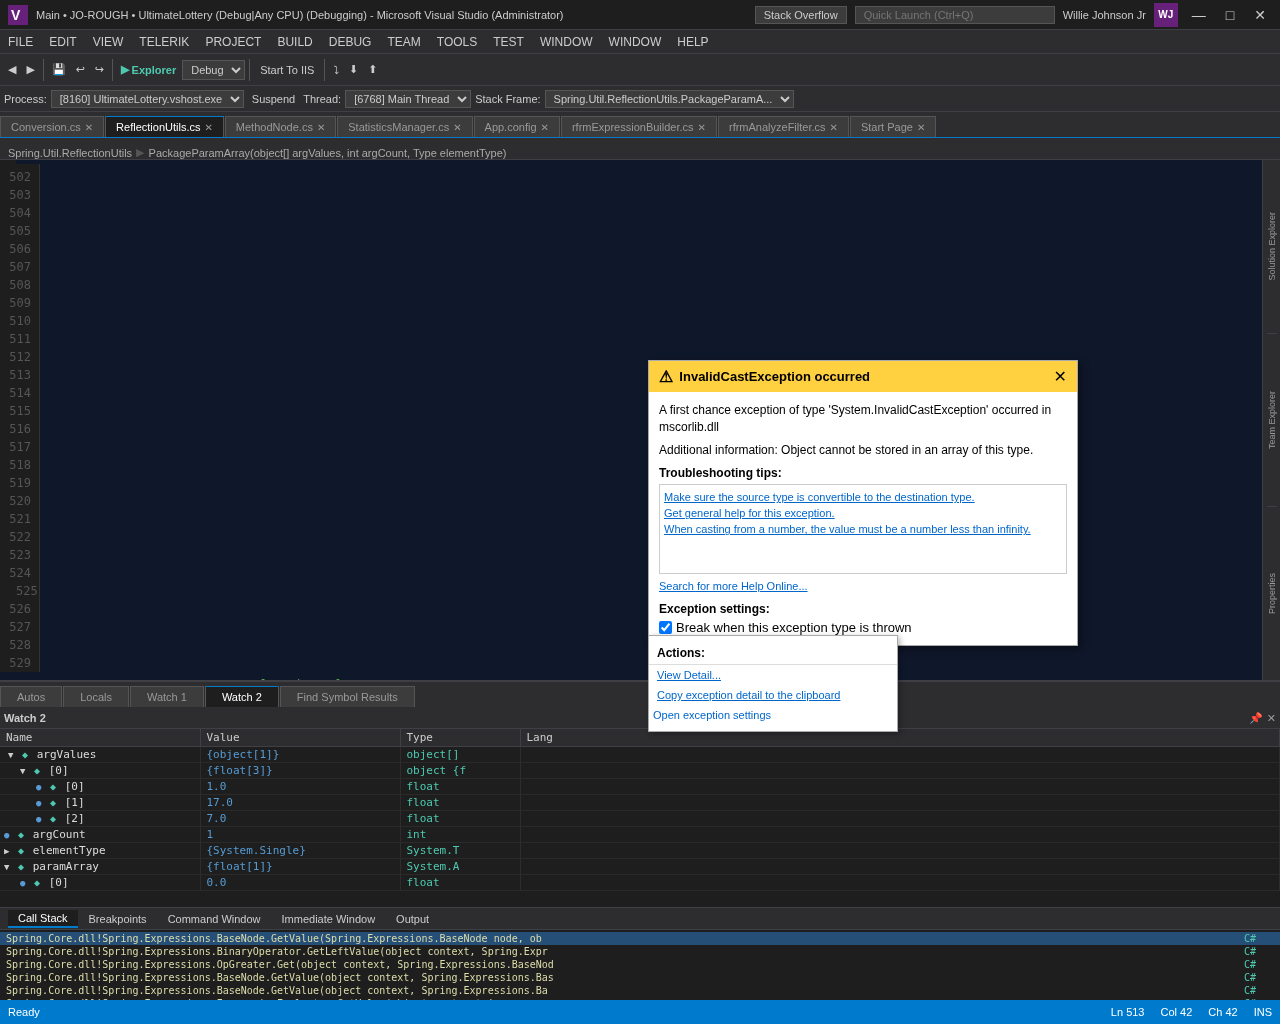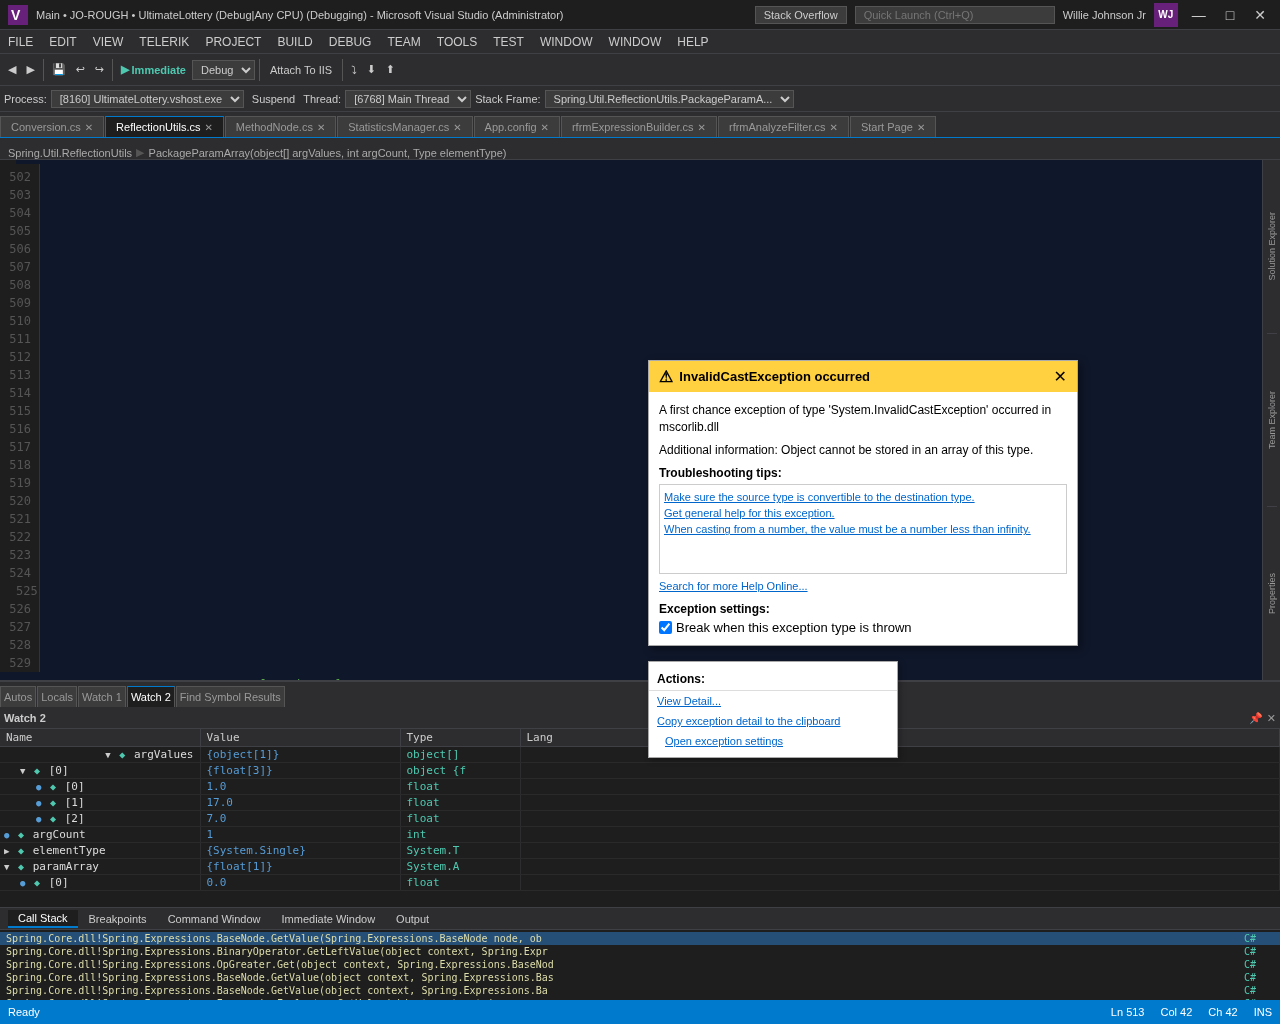--- a/index.html
+++ b/index.html
@@ -66,21 +66,21 @@
     #watch-panel { height: 200px; background: #1e1e1e; display: flex; flex-direction: column; }
     #watch-header { background: #2d2d30; height: 22px; display: flex; align-items: center; padding: 0 4px; border-bottom: 1px solid #3f3f46; justify-content: space-between; }
     .watch-ctrl { background: none; border: none; color: #999; font-size: 11px; cursor: pointer; }
     #watch-table { flex: 1; overflow: hidden; }
     table { width: 100%; border-collapse: collapse; font-size: 11px; font-family: 'Consolas', monospace; }
     th { background: #2d2d30; padding: 2px 6px; text-align: left; color: #ccc; border-bottom: 1px solid #3f3f46; border-right: 1px solid #3f3f46; font-weight: normal; }
     td { padding: 1px 6px; color: #dcdcdc; border-right: 1px solid #2d2d30; border-bottom: 1px solid #2a2a2a; }
 
     
     #bottom-tab-row { background: #2d2d30; height: 26px; display: flex; align-items: flex-end; border-top: 1px solid #3f3f46; }
-    .bottom-tab { padding: 4px 3px; font-size: 11px; background: #3c3c3c; border: 1px solid #555; border-bottom: none; cursor: pointer; color: #999; margin-right: 1px; }
+    .bottom-tab { padding: 4px 16px; font-size: 11px; background: #3c3c3c; border: 1px solid #555; border-bottom: none; cursor: pointer; color: #999; margin-right: 1px; }
     .bottom-tab.active { background: #1e1e1e; color: #fff; border-top: 1px solid #007acc; }
 
     
     #callstack-area { flex: 1; background: #1e1e1e; overflow: hidden; display: flex; flex-direction: column; }
     #callstack-header { background: #2d2d30; height: 22px; display: flex; align-items: center; padding: 0 8px; border-bottom: 1px solid #3f3f46; justify-content: space-between; }
     #callstack-tabs { display: flex; align-items: center; gap: 1px; }
     .cs-tab { padding: 2px 10px; font-size: 11px; cursor: pointer; color: #ccc; }
     .cs-tab.active { background: #1e1e1e; border-bottom: 2px solid #007acc; color: #fff; }
     #callstack-content { flex: 1; overflow: hidden; font-family: 'Consolas', monospace; font-size: 10px; color: #ccc; padding: 2px 0; }
     .cs-row { padding: 1px 6px; display: flex; gap: 8px; }
@@ -136,26 +136,26 @@
   </div>
 
 <div id="toolbar">
   <button class="tb-btn">◀</button>
   <button class="tb-btn">▶</button>
   <div class="tb-separator"></div>
   <button class="tb-btn">💾</button>
   <button class="tb-btn">↩</button>
   <button class="tb-btn">↪</button>
   <div class="tb-separator"></div>
-  <button class="tb-btn" style="color:#4ec9b0;font-weight:bold;">▶ <span>Immediate</span></button>
+  <button class="tb-btn" style="color:#4ec9b0;font-weight:bold;">▶ <span>Explorer</span></button>
   <select class="tb-dropdown">
     <option>Debug</option>
   </select>
   <div class="tb-separator"></div>
-  <button id="attach-to-iis" class="tb-btn">Attach To IIS</button>
+  <button id="attach-to-iis" class="tb-btn">Start To IIS</button>
   <div class="tb-separator"></div>
   <button class="tb-btn">⤵</button>
   <button class="tb-btn">⬇</button>
   <button class="tb-btn">⬆</button>
 </div>
 
 <div id="process-bar">
   <span>Process:</span>
   <select class="process-dropdown">
     <option>[8160] UltimateLottery.vshost.exe</option>
@@ -283,25 +283,25 @@
     </div>
     <a class="tip-link" style="display:block;margin-top:4px;">Search for more Help Online...</a>
     <div id="exception-settings" style="font-weight:bold;color:#000;margin-top:8px;">Exception settings:</div>
     <div id="break-checkbox-row">
       <input type="checkbox" checked="" style="">
       <label style="color:#000;font-size:13px;">Break when this exception type is thrown</label>
     </div>
   </div>
 </div>
 
-<div id="actions-panel" style="position: fixed; top: 661px; left: 648px; width: 250px;">
+<div id="actions-panel" style="position: fixed; top: 635px; left: 648px; width: 250px;">
   <div id="actions-title" style="color:#000;padding:4px 8px;font-weight:bold;border-bottom:1px solid #ddd;">Actions:</div>
   <a class="action-link" style="color:#0066cc;padding:4px 8px;display:block;font-size:11px;text-decoration:underline;cursor:pointer;">View Detail...</a>
   <a class="action-link" style="color:#0066cc;padding:4px 8px;display:block;font-size:11px;text-decoration:underline;cursor:pointer;">Copy exception detail to the clipboard</a>
-  <a class="action-link" style="color:#0066cc;padding:4px 16px;display:block;font-size:11px;text-decoration:underline;cursor:pointer;">Open exception settings</a>
+  <a class="action-link" style="color:#0066cc;padding:4px 4px;display:block;font-size:11px;cursor:pointer;">Open exception settings</a>
 </div>
 
 <div id="bottom-area">
 
   <div id="bottom-tab-row">
   <div class="bottom-tab">Autos</div>
       <div class="bottom-tab">Locals</div>
       <div class="bottom-tab">Watch 1</div>
       <div class="bottom-tab active">Watch 2</div>
       <div class="bottom-tab">Find Symbol Results</div>
@@ -320,21 +320,21 @@
         <thead>
           <tr>
             <th style="width:200px;">Name</th>
             <th style="width:200px;">Value</th>
             <th style="width:120px;">Type</th>
             <th>Lang</th>
           </tr>
         </thead>
         <tbody id="watch-tbody">
         <tr>
-    <td style="padding-left:8px;text-align:right;">
+    <td style="padding-left:8px;">
       <span style="color:#ccc;font-size:9px;margin-right:2px;">▼</span>
       <span style="color:#4ec9b0;font-size:10px;margin-right:2px;">◆</span>
       argValues
     </td>
     <td style="color:#569cd6;">{object[1]}</td>
     <td style="color:#4ec9b0;">object[]</td>
     <td></td>
   </tr>
             <tr>
     <td style="padding-left:20px;">

